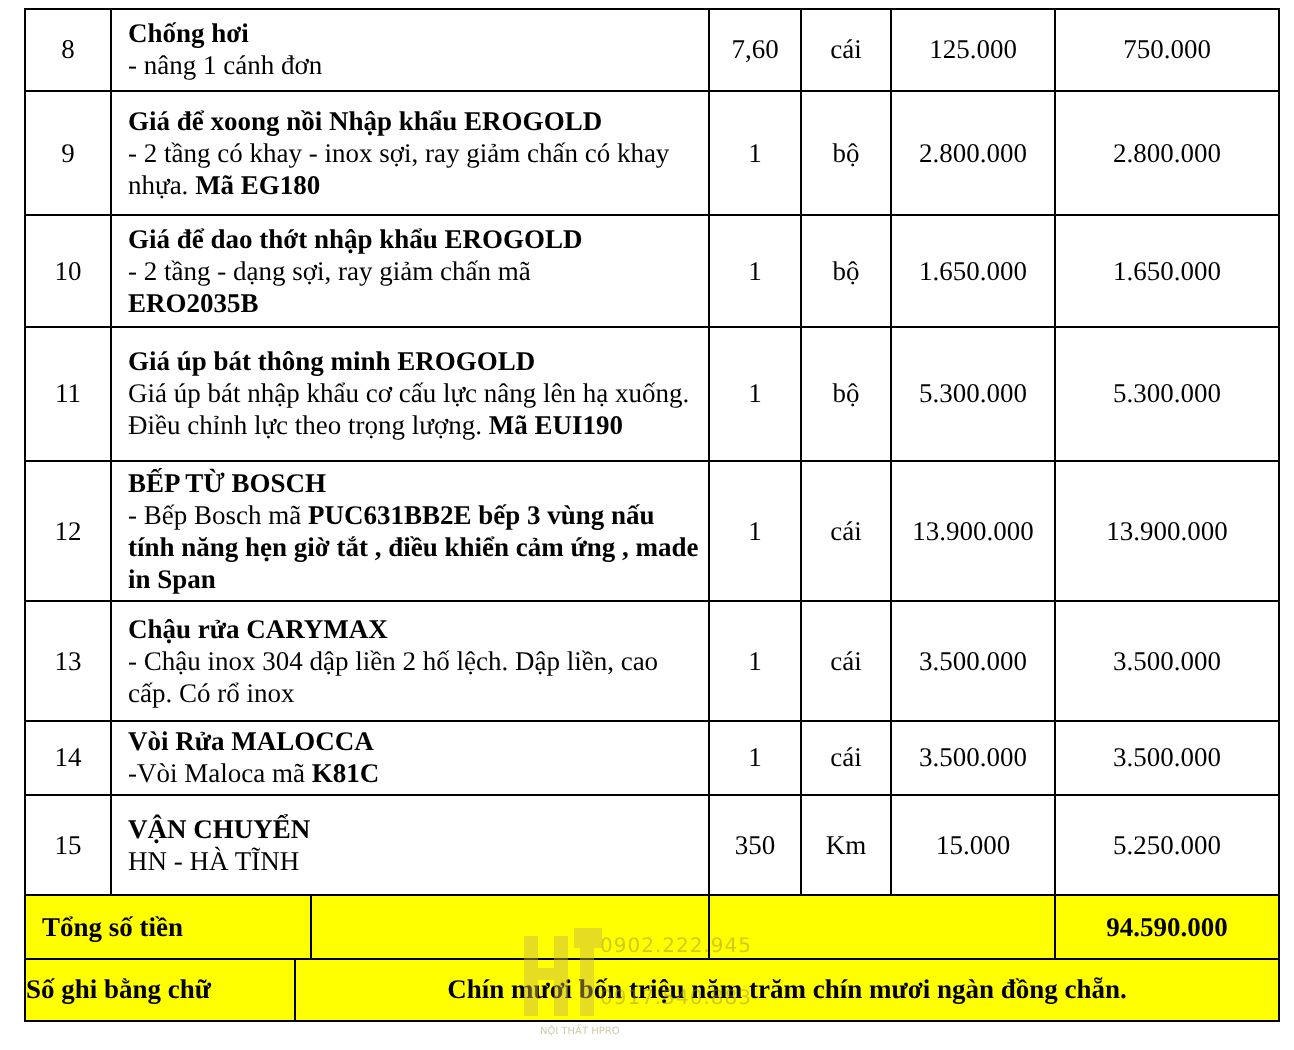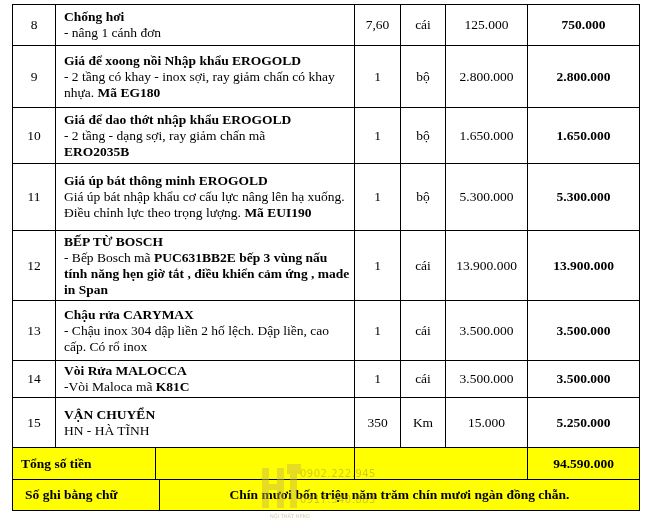--- a/index.html
+++ b/index.html
@@ -19,21 +19,21 @@
       padding: 0;
       font-size: 13.5px;
       line-height: 16px;
       vertical-align: middle;
     }
     td.c-stt { text-align: center; width: 42px; }
     td.c-desc { width: 298px; padding: 2px 4px 2px 8px; text-align: left; }
     td.c-qty { text-align: center; width: 45px; }
     td.c-unit { text-align: center; width: 44px; }
     td.c-price { text-align: center; width: 81px; }
-    td.c-total { text-align: center; width: 110px; font-weight: bold; }
+    td.c-total { text-align: center; width: 110px; font-weight: normal; }
     .item-title { font-weight: bold; display: block; }
     .desc-plain { display: block; }
     .code { font-weight: bold; }
     tr.yellow td { background: #ffff00; font-weight: bold; }
     tr.yellow td.lbl { padding-left: 8px; text-align: right; }
     .watermark {
       position: absolute; left: 262px; top: 464px; width: 120px; height: 56px;
       pointer-events: none; opacity: 0.45;
     }
     .wm-logo {
@@ -166,21 +166,21 @@
           <div style="flex:1"></div>
         </div>
       </td>
       <td colspan="3"></td>
       <td class="c-total">94.590.000</td>
     </tr>
 
     <tr class="yellow" style="height:31px">
       <td colspan="6" style="padding:0">
         <div style="display:flex;height:30px;">
-          <div style="width:134px;border-right:1px solid #000;padding-left:12px;display:flex;align-items:center;">Số ghi bằng chữ</div>
+          <div style="width:134px;border-right:1px solid #000;padding-left:0;display:flex;align-items:center;">Số ghi bằng chữ</div>
           <div style="flex:1;display:flex;align-items:center;justify-content:center;">Chín mươi bốn triệu năm trăm chín mươi ngàn đồng chẵn.</div>
         </div>
       </td>
     </tr>
   </tbody>
 </table>
 
 <div class="watermark">
   <div class="wm-logo">
     <div class="bar" style="left:0;top:4px;width:7px;height:40px;"></div>

